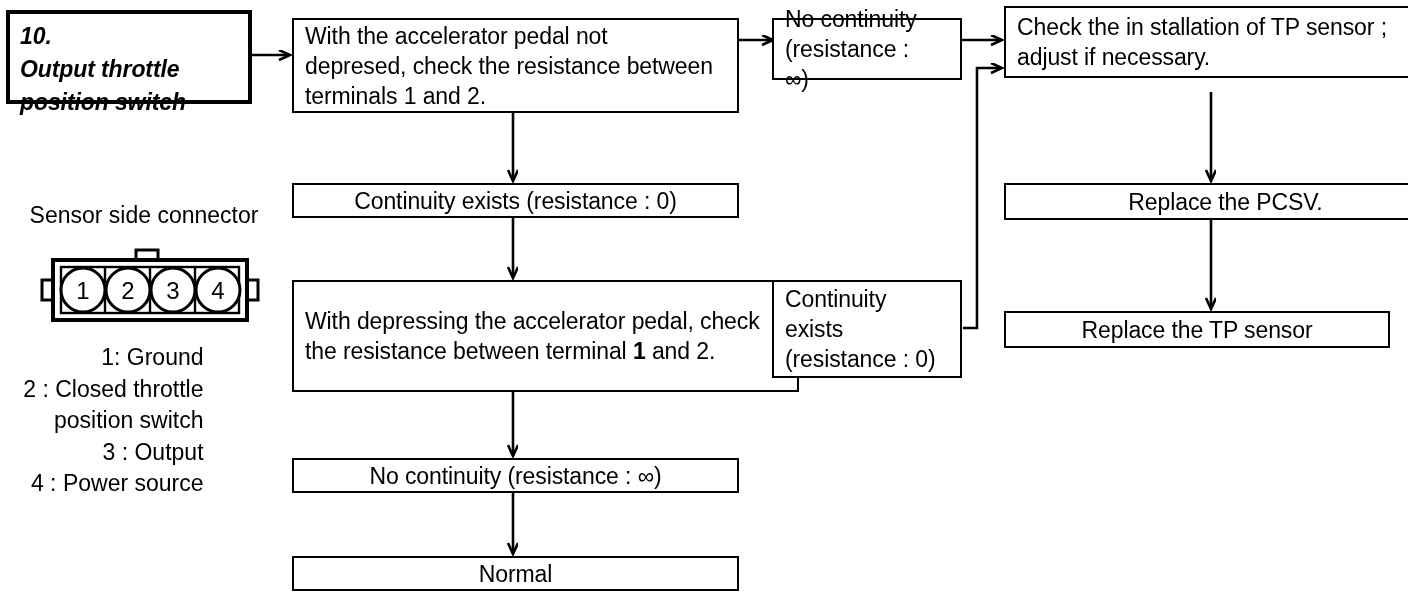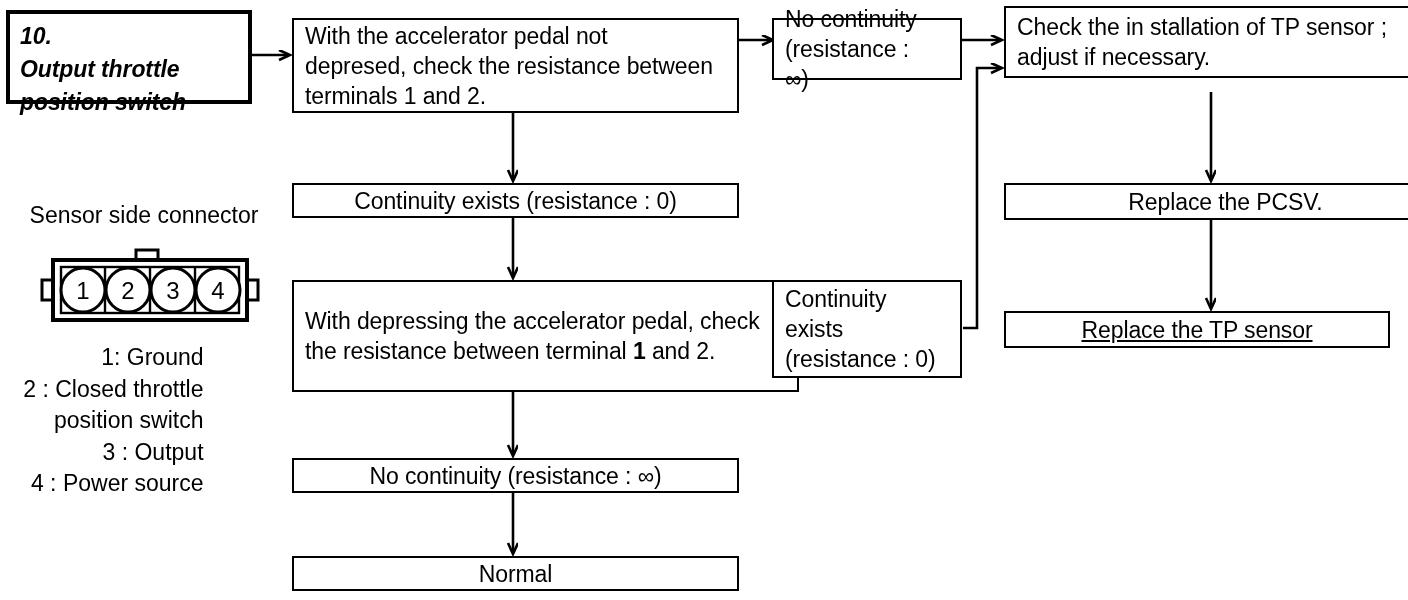--- a/index.html
+++ b/index.html
@@ -203,17 +203,17 @@
   </div>
 
   <div class="box pad-l" id="node-checktp" style="left:1004px; top:6px; width:442px; height:72px;">
     <span class="txt">Check the in stallation of TP sensor ; adjust if necessary.</span>
   </div>
 
   <div class="box ctr" id="node-replace-pcsv" style="left:1004px; top:183px; width:443px; height:37px;">
     <span class="txt">Replace the PCSV.</span>
   </div>
 
-  <div class="box ctr" id="node-replace-tp" style="left:1004px; top:311px; width:386px; height:37px;text-decoration:underline;">
+  <div class="box ctr" id="node-replace-tp" style="left:1004px; top:311px; width:386px; height:37px;">
     <span class="txt">Replace the TP sensor</span>
   </div>
 
 </div>
 
 </body></html>

